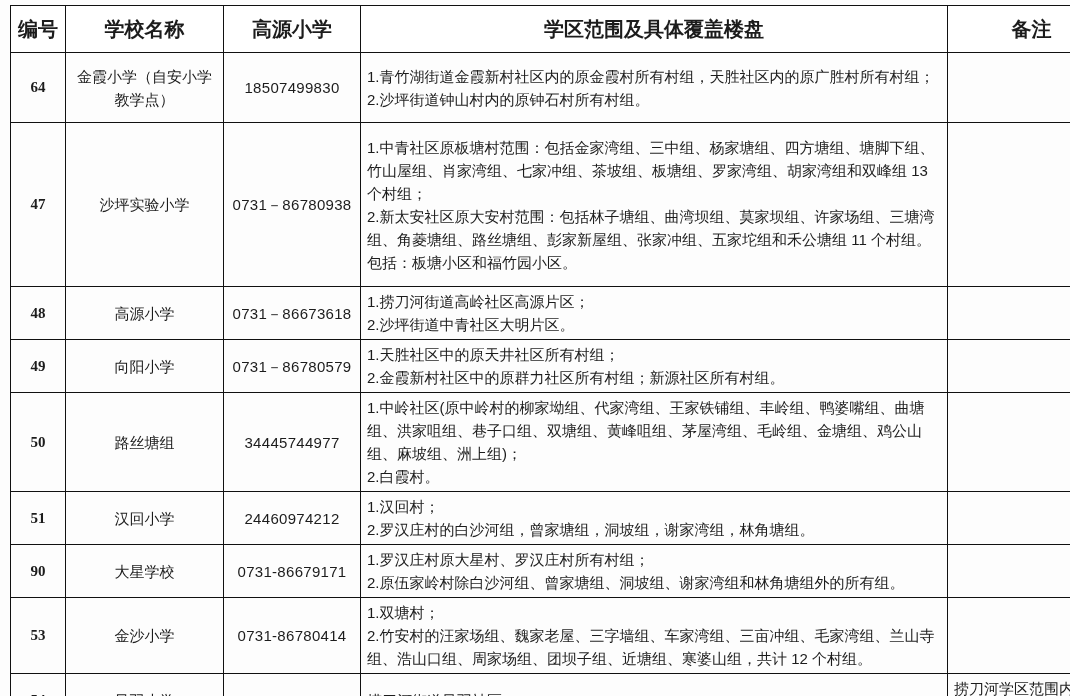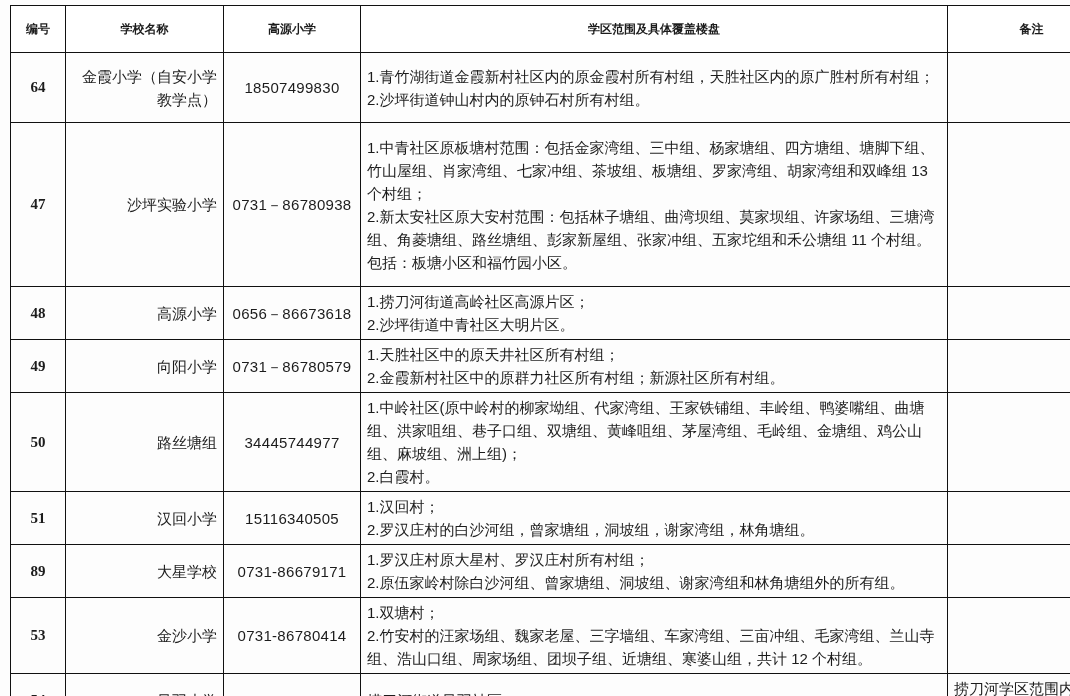--- a/index.html
+++ b/index.html
@@ -33,33 +33,33 @@
     line-height: 23px;
     overflow: hidden;
   }
   th.col-id     { width: 42px; }
   th.col-name   { width: 145px; }
   th.col-phone  { width: 124px; }
   th.col-scope  { width: 574px; }
   th.col-remark { width: 155px; }
   table.school-table th {
     font-weight: bold;
-    font-size: 12px;
+    font-size: 20px;
     text-align: center;
     height: 40px;
     background: #ffffff;
   }
   td.cell-id {
     text-align: center;
     font-weight: bold;
     font-family: "Liberation Serif", "DejaVu Serif", serif;
     font-size: 15px;
   }
   td.cell-name {
-    text-align: right;
+    text-align: center;
     padding-left: 9px;
   }
   td.cell-phone {
     text-align: center;
     letter-spacing: 0.3px;
   }
   td.cell-scope {
     text-align: left;
     white-space: pre-line;
     padding-left: 7px;
@@ -110,21 +110,21 @@
         <td class="cell-name">沙坪实验小学</td>
         <td class="cell-phone">0731－86780938</td>
         <td class="cell-scope">1.中青社区原板塘村范围：包括金家湾组、三中组、杨家塘组、四方塘组、塘脚下组、竹山屋组、肖家湾组、七家冲组、茶坡组、板塘组、罗家湾组、胡家湾组和双峰组 13 个村组；
 2.新太安社区原大安村范围：包括林子塘组、曲湾坝组、莫家坝组、许家场组、三塘湾组、角菱塘组、路丝塘组、彭家新屋组、张家冲组、五家坨组和禾公塘组 11 个村组。
 包括：板塘小区和福竹园小区。</td>
         <td class="cell-remark"></td>
       </tr>
       <tr class="row-48">
         <td class="cell-id">48</td>
         <td class="cell-name">高源小学</td>
-        <td class="cell-phone">0656－86673618</td>
+        <td class="cell-phone">0731－86673618</td>
         <td class="cell-scope">1.捞刀河街道高岭社区高源片区；
 2.沙坪街道中青社区大明片区。</td>
         <td class="cell-remark"></td>
       </tr>
       <tr class="row-49">
         <td class="cell-id">49</td>
         <td class="cell-name">向阳小学</td>
         <td class="cell-phone">0731－86780579</td>
         <td class="cell-scope">1.天胜社区中的原天井社区所有村组；
 2.金霞新村社区中的原群力社区所有村组；新源社区所有村组。</td>
@@ -134,27 +134,27 @@
         <td class="cell-id">50</td>
         <td class="cell-name">路丝塘组</td>
         <td class="cell-phone">34445744977</td>
         <td class="cell-scope">1.中岭社区(原中岭村的柳家坳组、代家湾组、王家铁铺组、丰岭组、鸭婆嘴组、曲塘组、洪家咀组、巷子口组、双塘组、黄峰咀组、茅屋湾组、毛岭组、金塘组、鸡公山组、麻坡组、洲上组)；
 2.白霞村。</td>
         <td class="cell-remark"></td>
       </tr>
       <tr class="row-51">
         <td class="cell-id">51</td>
         <td class="cell-name">汉回小学</td>
-        <td class="cell-phone">15116340505</td>
+        <td class="cell-phone">24460974212</td>
         <td class="cell-scope">1.汉回村；
 2.罗汉庄村的白沙河组，曾家塘组，洞坡组，谢家湾组，林角塘组。</td>
         <td class="cell-remark"></td>
       </tr>
       <tr class="row-52">
-        <td class="cell-id">89</td>
+        <td class="cell-id">90</td>
         <td class="cell-name">大星学校</td>
         <td class="cell-phone">0731-86679171</td>
         <td class="cell-scope">1.罗汉庄村原大星村、罗汉庄村所有村组；
 2.原伍家岭村除白沙河组、曾家塘组、洞坡组、谢家湾组和林角塘组外的所有组。</td>
         <td class="cell-remark"></td>
       </tr>
       <tr class="row-53">
         <td class="cell-id">53</td>
         <td class="cell-name">金沙小学</td>
         <td class="cell-phone">0731-86780414</td>

